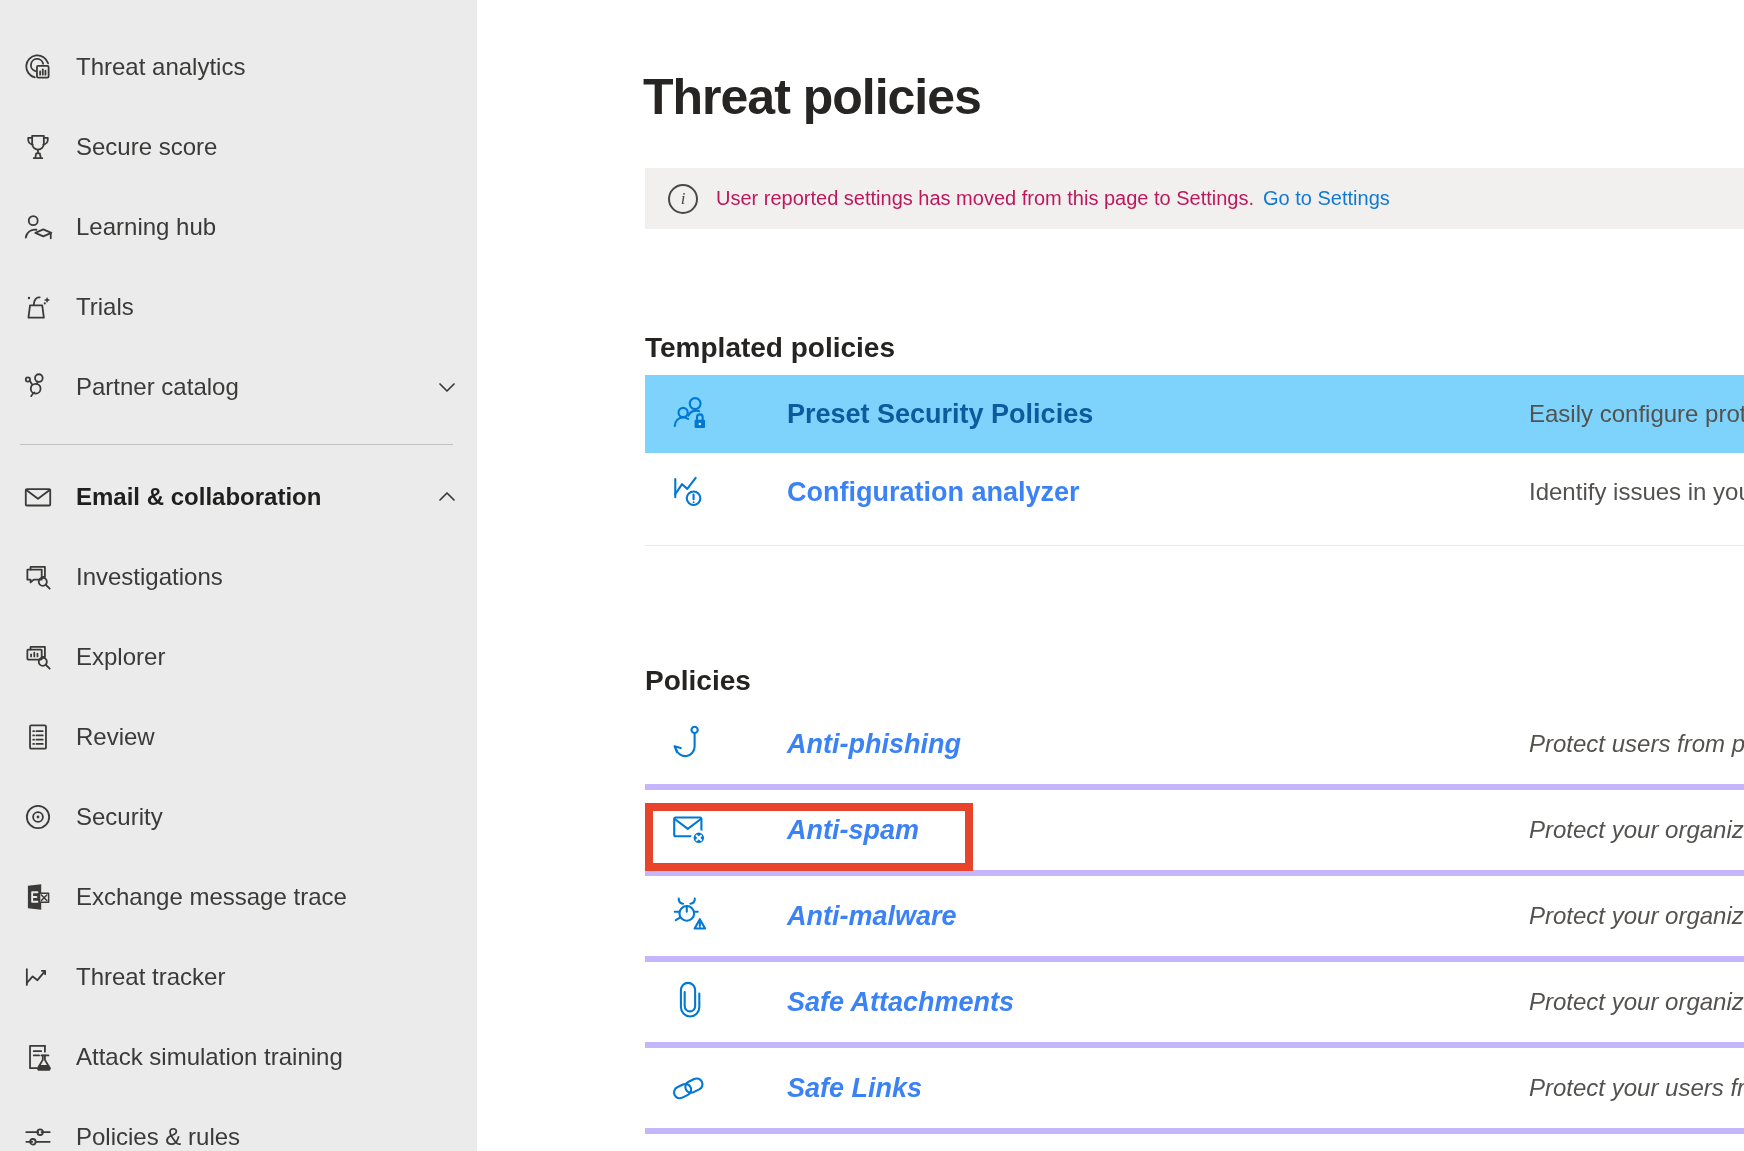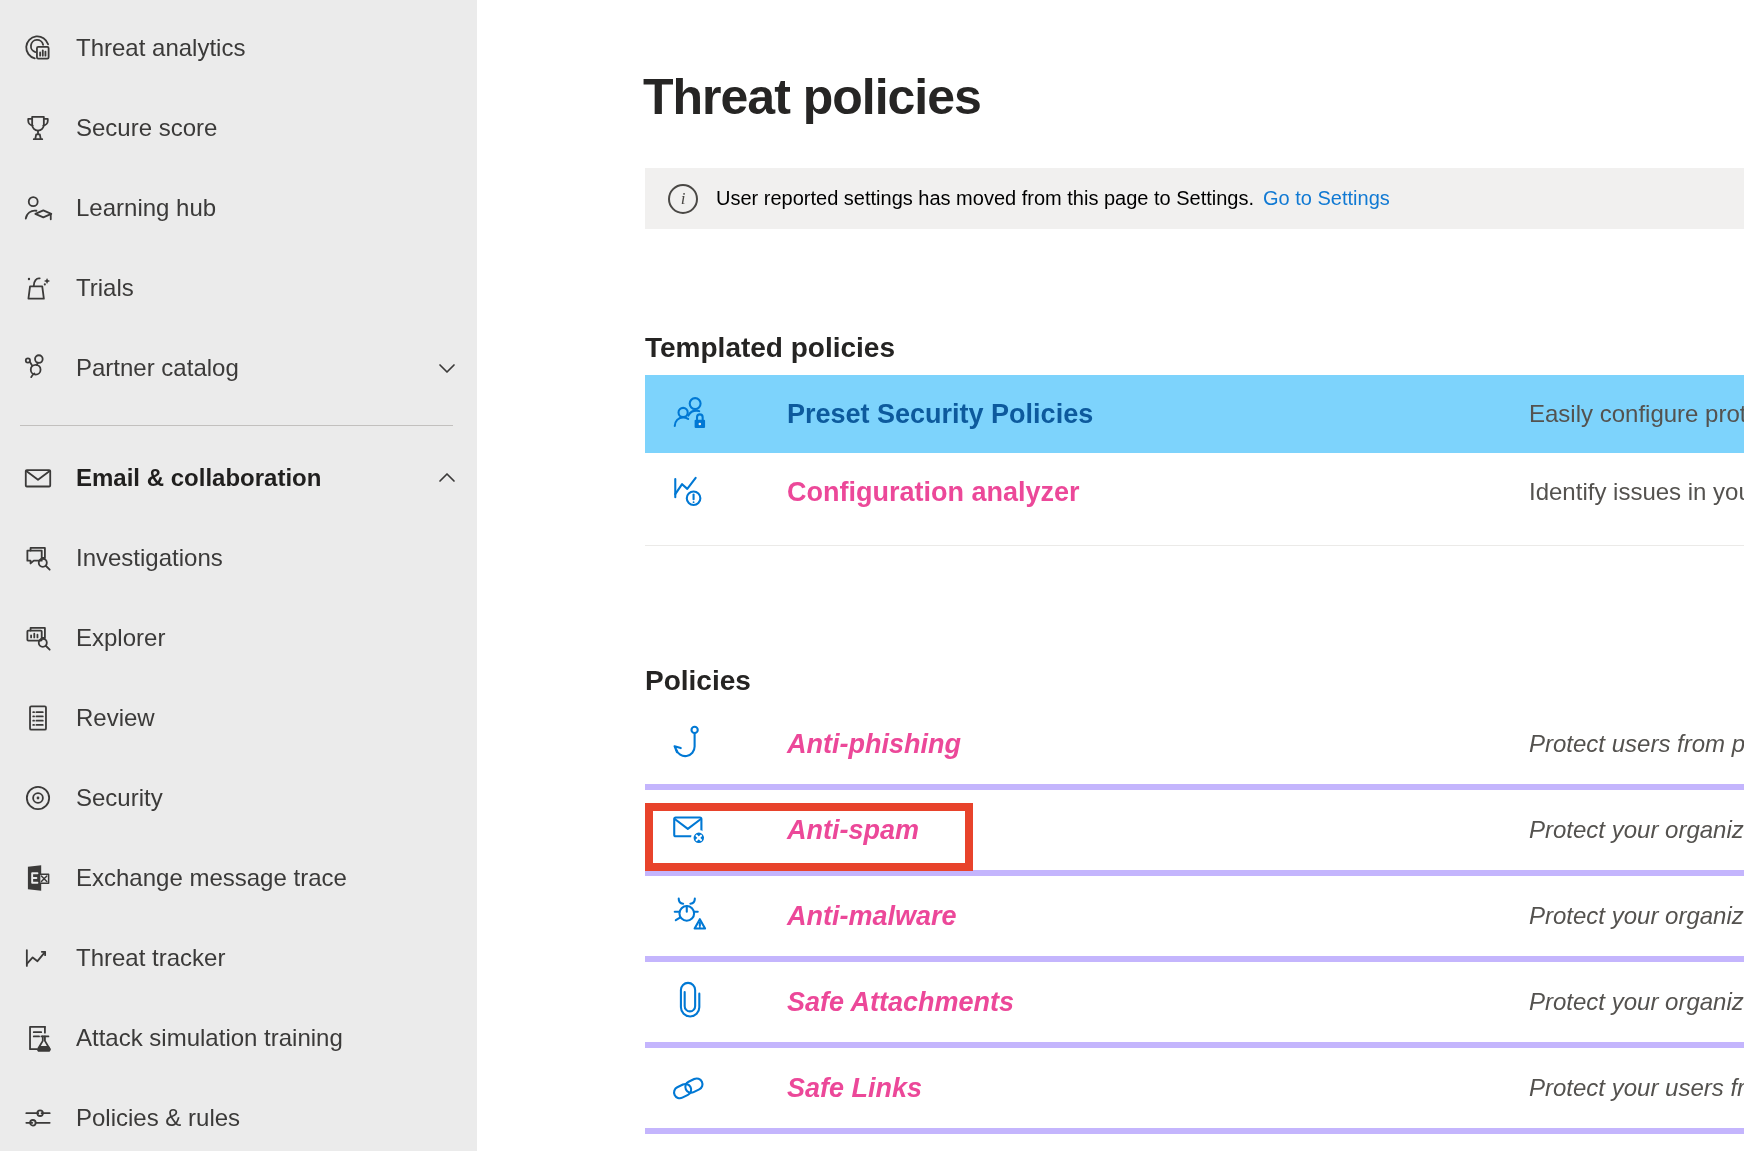--- a/index.html
+++ b/index.html
@@ -1,51 +1,51 @@
 <!DOCTYPE html>
 <html><head>
 <meta charset="utf-8">
 <style>
   html,body{margin:0;padding:0;background:#fff;}
   #screen{position:relative;width:1744px;height:1151px;overflow:hidden;background:#fff;
           font-family:"Liberation Sans",sans-serif;-webkit-font-smoothing:antialiased;}
 
   
-  .sidebar{position:absolute;left:0;top:0;width:477px;height:1151px;background:#ebebeb;padding-top:8px;box-sizing:border-box;}
+  .sidebar{position:absolute;left:0;top:0;width:477px;height:1151px;background:#ebebeb;padding-top:27px;box-sizing:border-box;}
   .nav-item{height:80px;display:flex;align-items:center;position:relative;cursor:pointer;}
   .nav-icon{width:34px;height:34px;margin-left:21px;flex:none;color:#3b3a39;display:flex;align-items:center;justify-content:center;}
   .nav-icon svg{width:34px;height:34px;display:block;}
   .nav-label{margin-left:21px;font-size:24px;color:#3b3a39;white-space:nowrap;}
   .nav-item.section-head .nav-label{font-weight:700;color:#201f1e;}
   .nav-chevron{position:absolute;left:434px;top:50%;transform:translateY(-50%);color:#3b3a39;}
   .nav-chevron svg{width:26px;height:26px;display:block;}
   .sidebar-divider{height:1px;background:#c2c0be;margin:17px 24px 12px 20px;}
 
   
   .main{position:absolute;left:493px;top:0;right:0;bottom:0;background:#fff;overflow:hidden;}
   .page-title{position:absolute;left:150px;top:34px;font-size:50px;font-weight:700;color:#262524;letter-spacing:-1px;}
   .banner{position:absolute;left:152px;right:0;top:168px;height:61px;background:#f1f0ef;display:flex;align-items:center;padding-left:23px;box-sizing:border-box;}
   .info-icon{width:26px;height:26px;border:2px solid #4a4845;border-radius:50%;display:flex;align-items:center;justify-content:center;
              font-size:17px;font-family:"Liberation Serif",serif;font-style:italic;color:#4a4845;flex:none;line-height:1;}
-  .banner-text{margin-left:18px;font-size:20px;color:#000000;white-space:nowrap;text-align:right;}
+  .banner-text{margin-left:18px;font-size:20px;color:#be185d;white-space:nowrap;text-align:right;}
   .banner-link{margin-left:9px;font-size:20px;color:#1079d3;white-space:nowrap;cursor:pointer;text-decoration:none;}
 
   .section-heading{position:absolute;left:152px;font-size:28px;font-weight:700;color:#252423;}
   #heading-templated{top:309px;}
   #heading-policies{top:642px;}
 
   .rows{position:absolute;left:152px;right:0;}
   #templated-rows{top:375px;}
   #policy-rows{top:704px;}
   .row{position:relative;height:78px;cursor:pointer;}
   #policy-rows .row{height:86px;border-bottom:6px solid #c4b5fd;box-sizing:border-box;font-style:italic;}
   .row.highlight{background:#7dd3fc;}
   .row-icon{position:absolute;left:24px;top:50%;transform:translateY(-50%);width:46px;height:46px;color:#0078d4;}
   .row-icon svg{width:46px;height:46px;display:block;}
-  .row-label{position:absolute;left:142px;top:50%;transform:translateY(-50%);font-size:27px;font-weight:600;color:#ec4899;white-space:nowrap;}
+  .row-label{position:absolute;left:142px;top:50%;transform:translateY(-50%);font-size:27px;font-weight:600;color:#3b82f6;white-space:nowrap;}
   .row.link-row .row-label{color:#0d5a9d;}
   .row-desc{position:absolute;left:884px;top:50%;transform:translateY(-50%);font-size:24px;color:#54524f;white-space:nowrap;}
   .divider-line{position:absolute;left:152px;right:0;height:1px;background:#ebeae8;}
   #divider-templated{top:545px;}
 
   .annotation-box{position:absolute;left:152px;top:803px;width:328px;height:68px;border:8px solid #e8432b;box-sizing:border-box;z-index:5;pointer-events:none;}
 
   svg{fill:none;stroke:currentColor;stroke-width:1.7;stroke-linecap:round;stroke-linejoin:round;}
   .row-icon svg{stroke-width:2;}
 </style>

